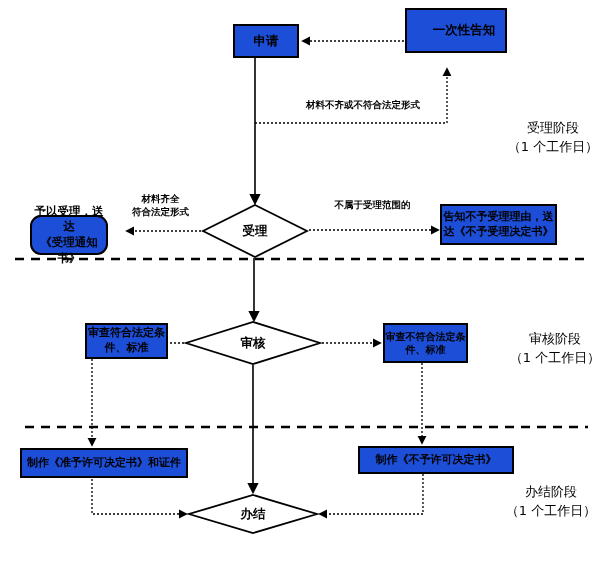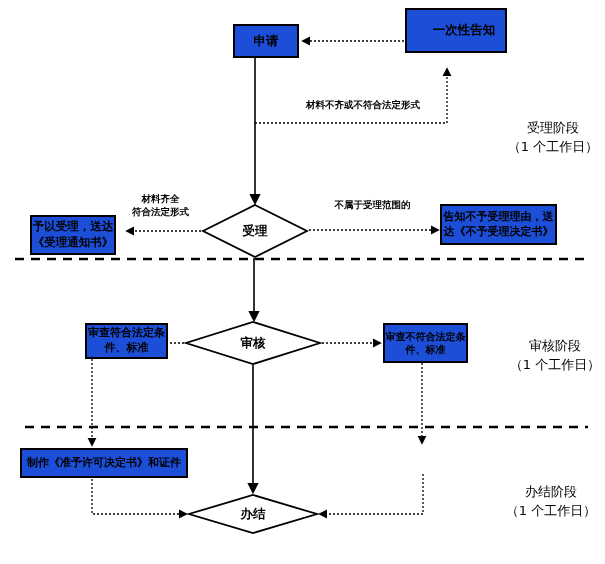--- a/index.html
+++ b/index.html
@@ -50,49 +50,50 @@
 
     <polygon class="diamond" points="255,205 307,231 255,257 203,231"></polygon>
     <polygon class="diamond" points="253,322 320,343 253,364 186,343"></polygon>
     <polygon class="diamond" points="253,495 317,514 253,533 189,514"></polygon>
   </svg>
 
   <div class="box" style="left:233px;top:24px;width:66px;height:34px;font-size:12.5px;">申请</div>
 
   <div class="box" style="left:405px;top:8px;width:102px;height:45px;font-size:12.5px;padding-left:16px;">一次性告知</div>
 
-  <div class="box preline" style="left:30px;top:215px;width:86px;height:40px;font-size:11.5px;">予以受理，送达
+  <div class="box preline" style="left:30px;top:215px;width:78px;height:40px;font-size:11.5px;border-radius:11px;">予以受理，送达
 《受理通知书》</div>
 
   <div class="box preline" style="left:440px;top:204px;width:117px;height:41px;font-size:11px;">告知不予受理理由，送
 达《不予受理决定书》</div>
 
   <div class="box preline" style="left:53px;top:323px;width:83px;height:36px;font-size:11px;margin-left:32px;">审查符合法定条
 件、标准</div>
 
   <div class="box preline" style="left:383px;top:323px;width:85px;height:40px;font-size:10px;">审查不符合法定条
 件、标准</div>
 
   <div class="box nowrap" style="left:20px;top:448px;width:168px;height:30px;font-size:11px;">制作《准予许可决定书》和证件</div>
 
+  <div class="box nowrap" style="left:358px;top:446px;width:156px;height:28px;font-size:11px;">制作《不予许可决定书》</div>
 
   <div class="dlabel" style="left:223px;top:223px;width:64px;">受理</div>
   <div class="dlabel" style="left:221px;top:335px;width:64px;">审核</div>
   <div class="dlabel" style="left:221px;top:506px;width:64px;">办结</div>
 
   <div class="elabel" style="left:282px;top:99px;width:162px;">材料不齐或不符合法定形式</div>
   <div class="elabel preline" style="left:113px;top:193px;width:95px;">材料齐全
 符合法定形式</div>
   <div class="elabel" style="left:315px;top:199px;width:115px;">不属于受理范围的</div>
 
   <div class="stage" style="left:503px;top:119px;width:100px;">
     <div>受理阶段</div>
     <div>（1 个工作日）</div>
   </div>
-  <div class="stage" style="left:505px;top:337px;width:100px;">
+  <div class="stage" style="left:505px;top:330px;width:100px;">
     <div>审核阶段</div>
     <div>（1 个工作日）</div>
   </div>
   <div class="stage" style="left:501px;top:483px;width:100px;">
     <div>办结阶段</div>
     <div>（1 个工作日）</div>
   </div>
 
 </div>
 

